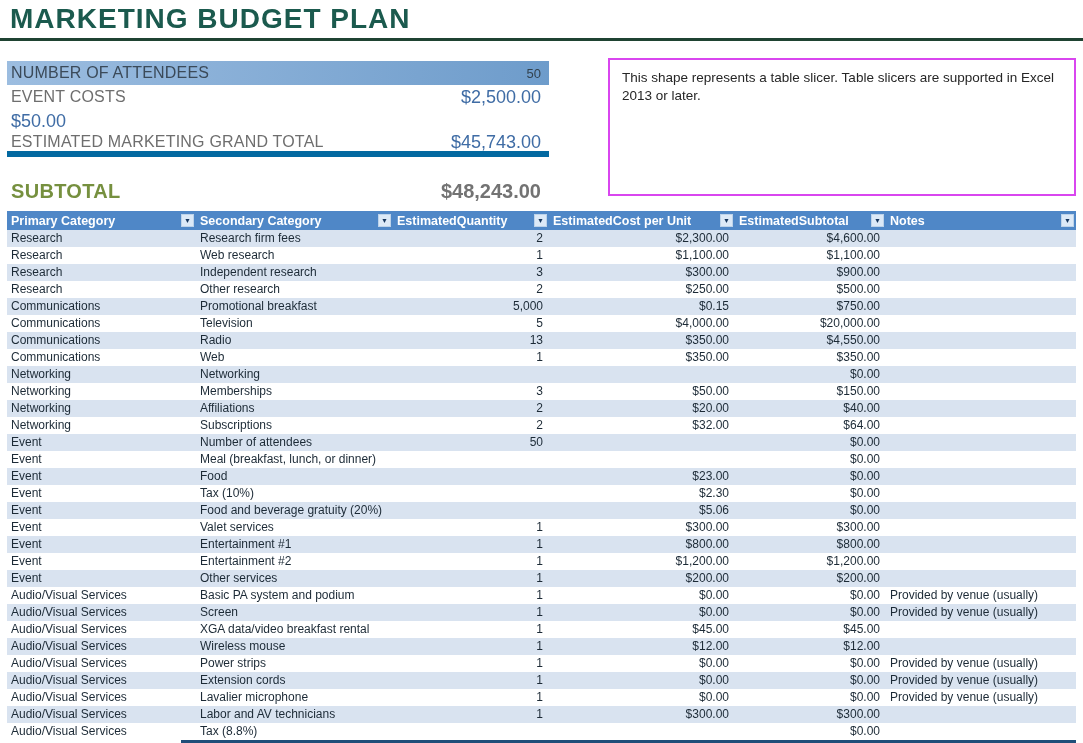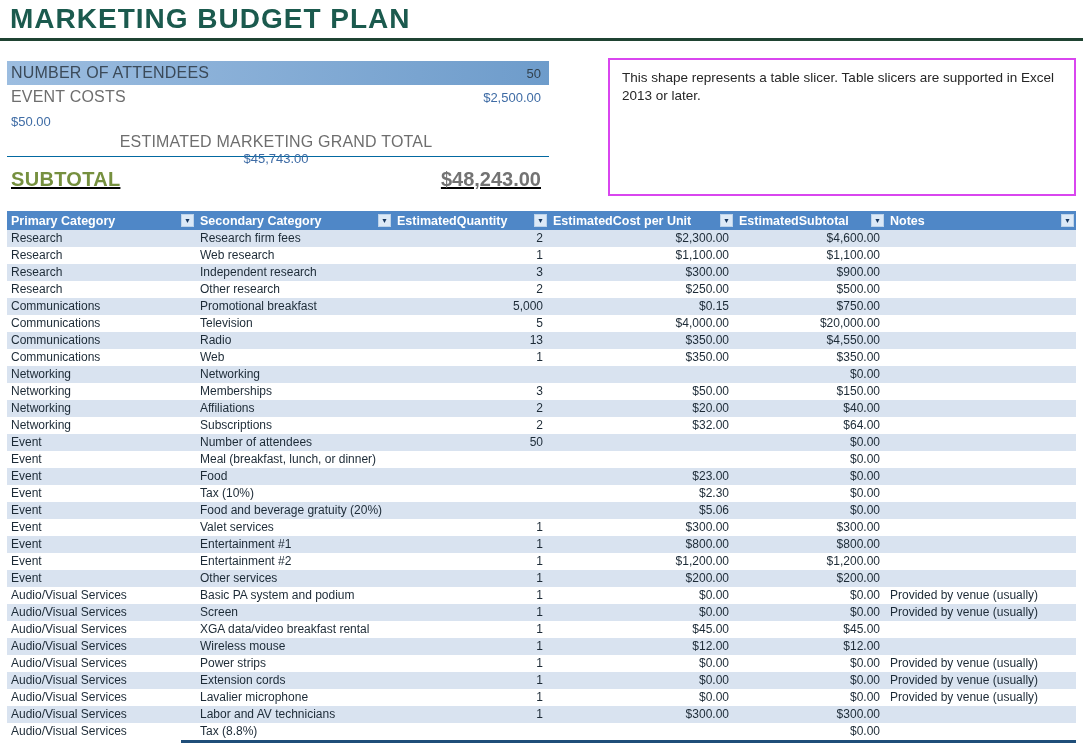--- a/index.html
+++ b/index.html
@@ -18,26 +18,26 @@
   }
   .title-rule { position: absolute; left: 0; top: 38px; width: 1083px; height: 3px; background: #1F4332; }
 
   
   .summary { position: absolute; left: 7px; top: 61px; width: 542px; }
   .summary-row {
     display: flex; justify-content: space-between; align-items: center;
     height: 24px; padding: 0 8px 0 4px;
   }
   .summary-row .s-label { font-size: 16px; color: #6E6E6E; letter-spacing: 0.2px; white-space: nowrap; }
-  .summary-row .s-value { font-size: 13px; color: #3F6CA5; white-space: nowrap; }
+  .summary-row .s-value { font-size: 18px; color: #3F6CA5; white-space: nowrap; }
   .summary-row.attendees { background: linear-gradient(to right, #9CBDE0, #6E9CCB); }
   .summary-row.attendees .s-label { color: #3B4A59; }
   .summary-row.attendees .s-value { color: #33424F; font-size: 13px; }
-  .summary-row.grand-total { border-bottom: 1px solid #0369a1; flex-direction: column; }
-  .summary-row.subtotal { height: 37px; margin-top: 4px; text-decoration: underline; }
+  .summary-row.grand-total { border-bottom: 6px solid #0369a1; }
+  .summary-row.subtotal { height: 37px; margin-top: 16px; }
   .summary-row.subtotal .s-label { font-size: 20px; color: #76903F; font-weight: bold; letter-spacing: 0.3px; }
   .summary-row.subtotal .s-value { font-size: 20px; color: #737373; font-weight: bold; }
 
   
   .slicer {
     position: absolute; left: 608px; top: 58px; width: 468px; height: 138px;
     border: 2px solid #d946ef; background: #ffffff;
     padding: 9px 12px; font-size: 13.5px; line-height: 1.33; color: #262626;
   }
   .slicer p + p { margin-top: 18px; }

